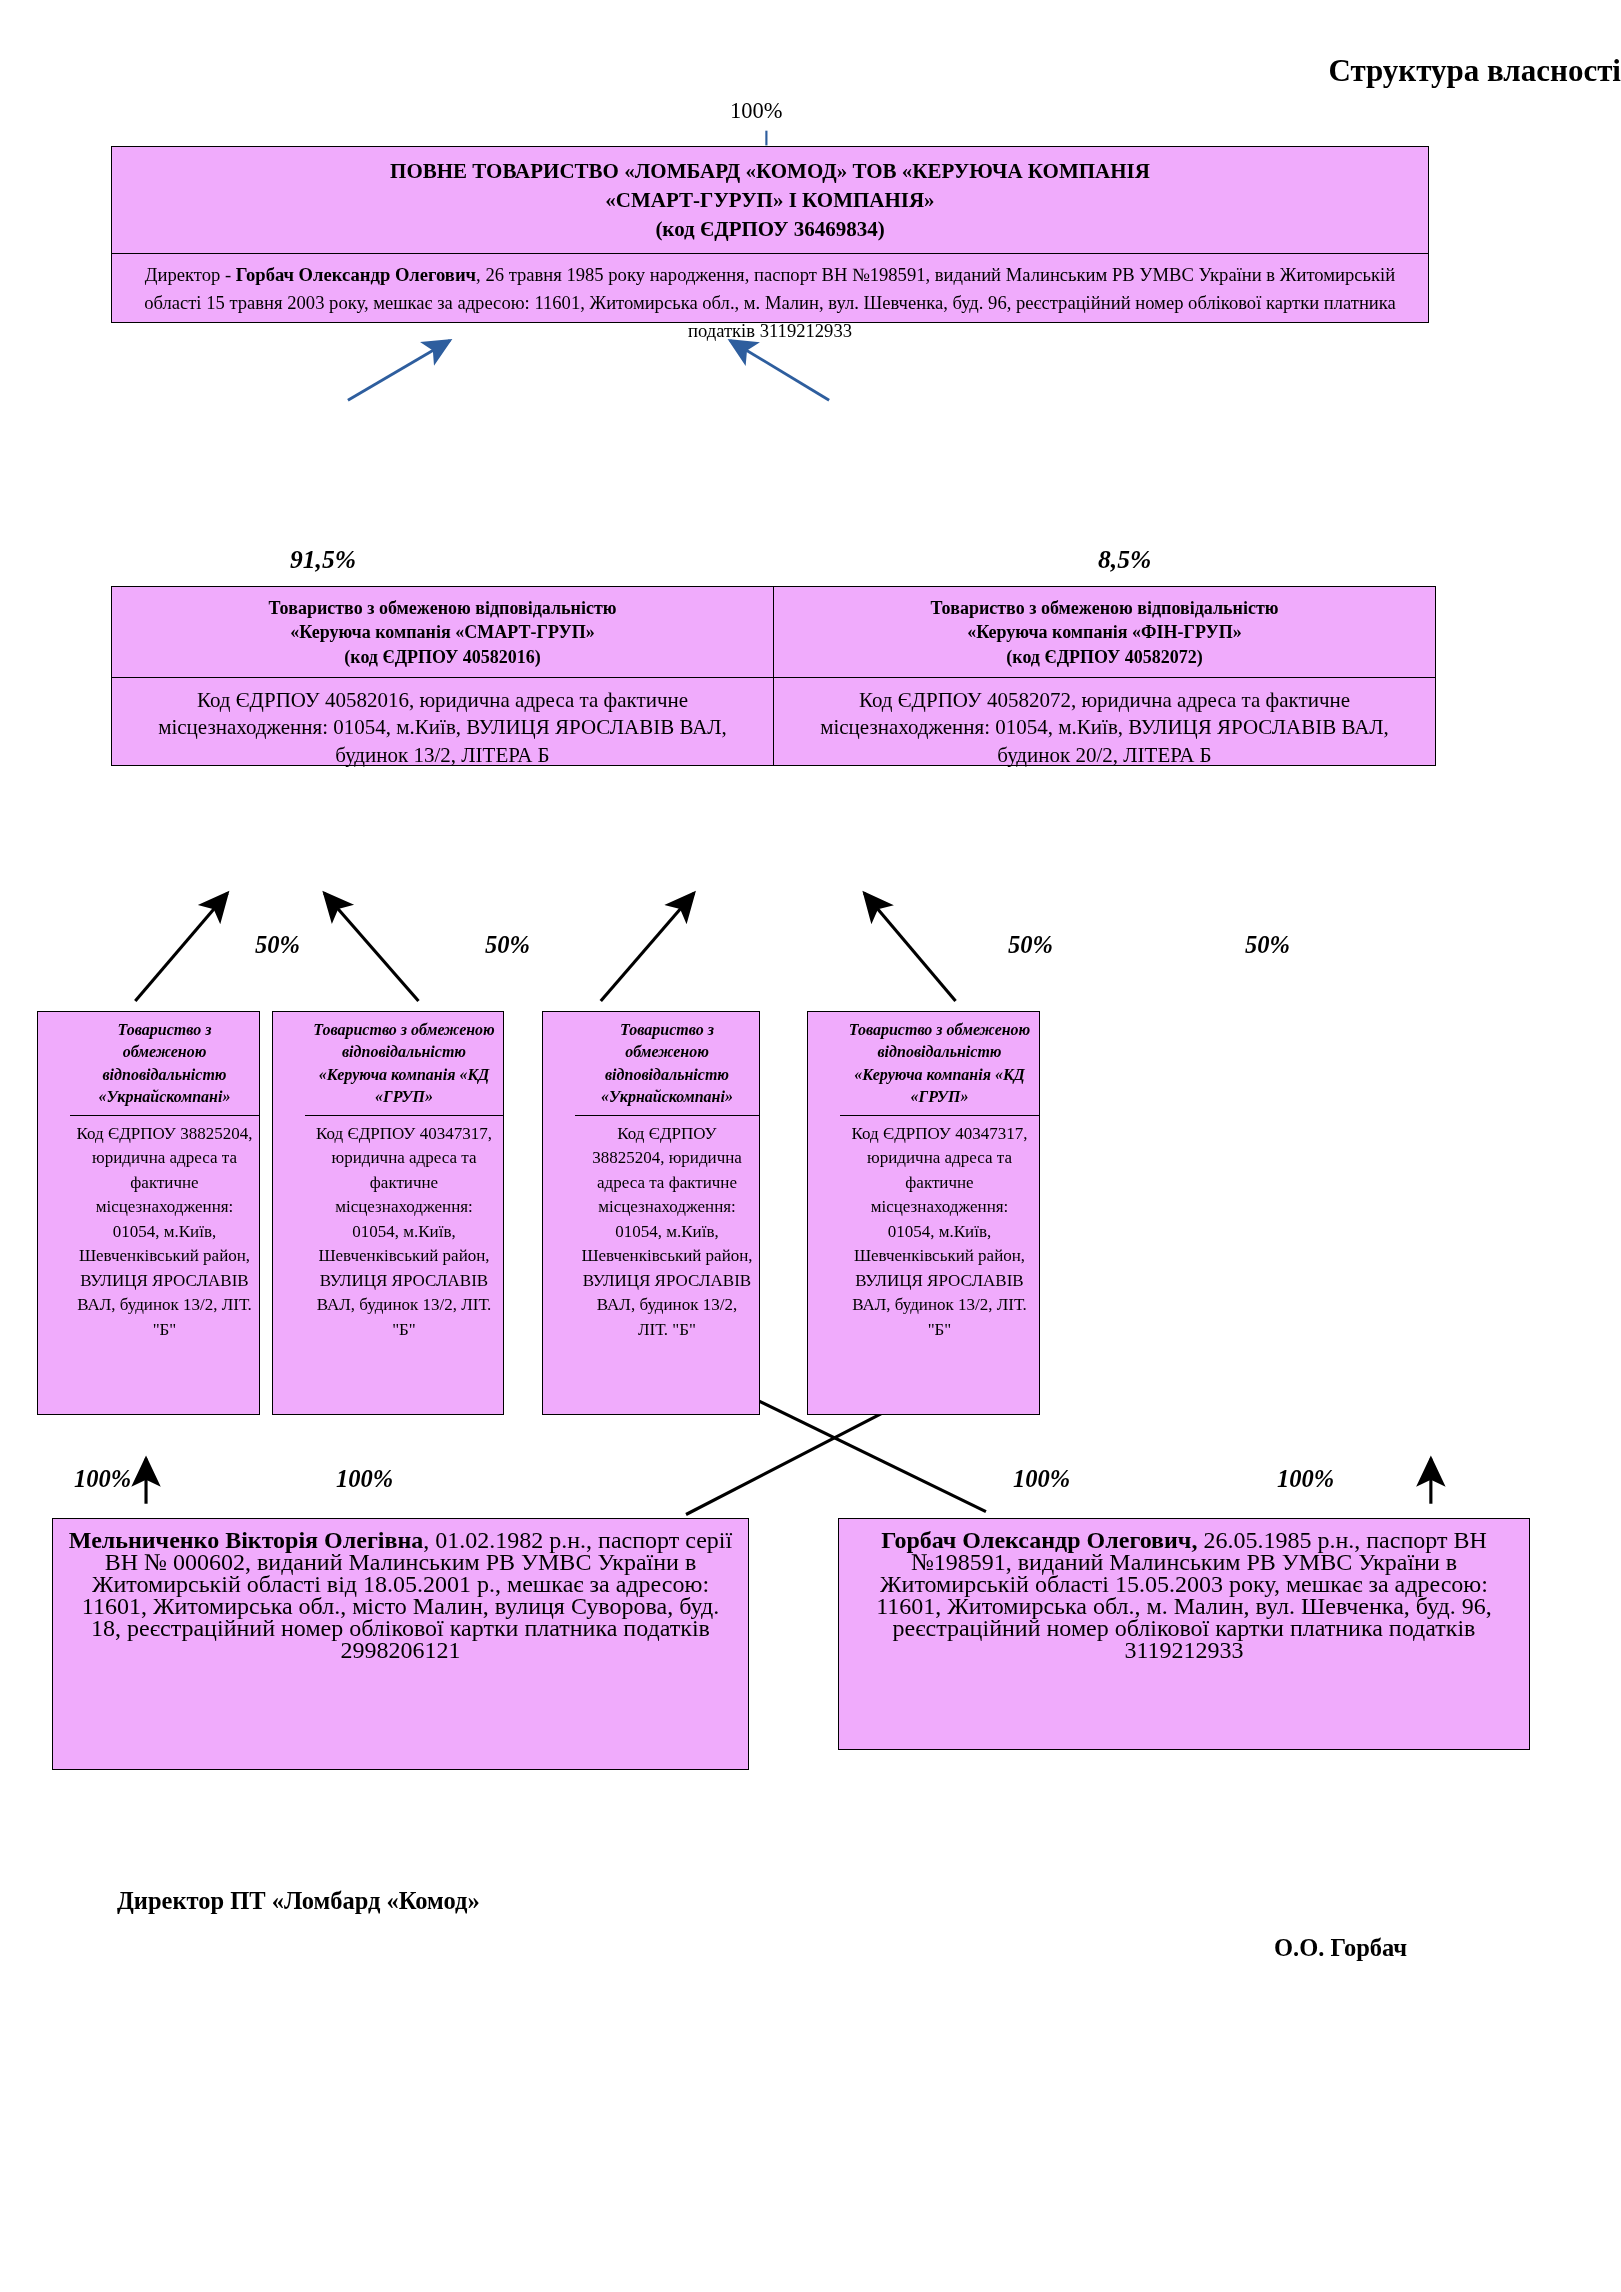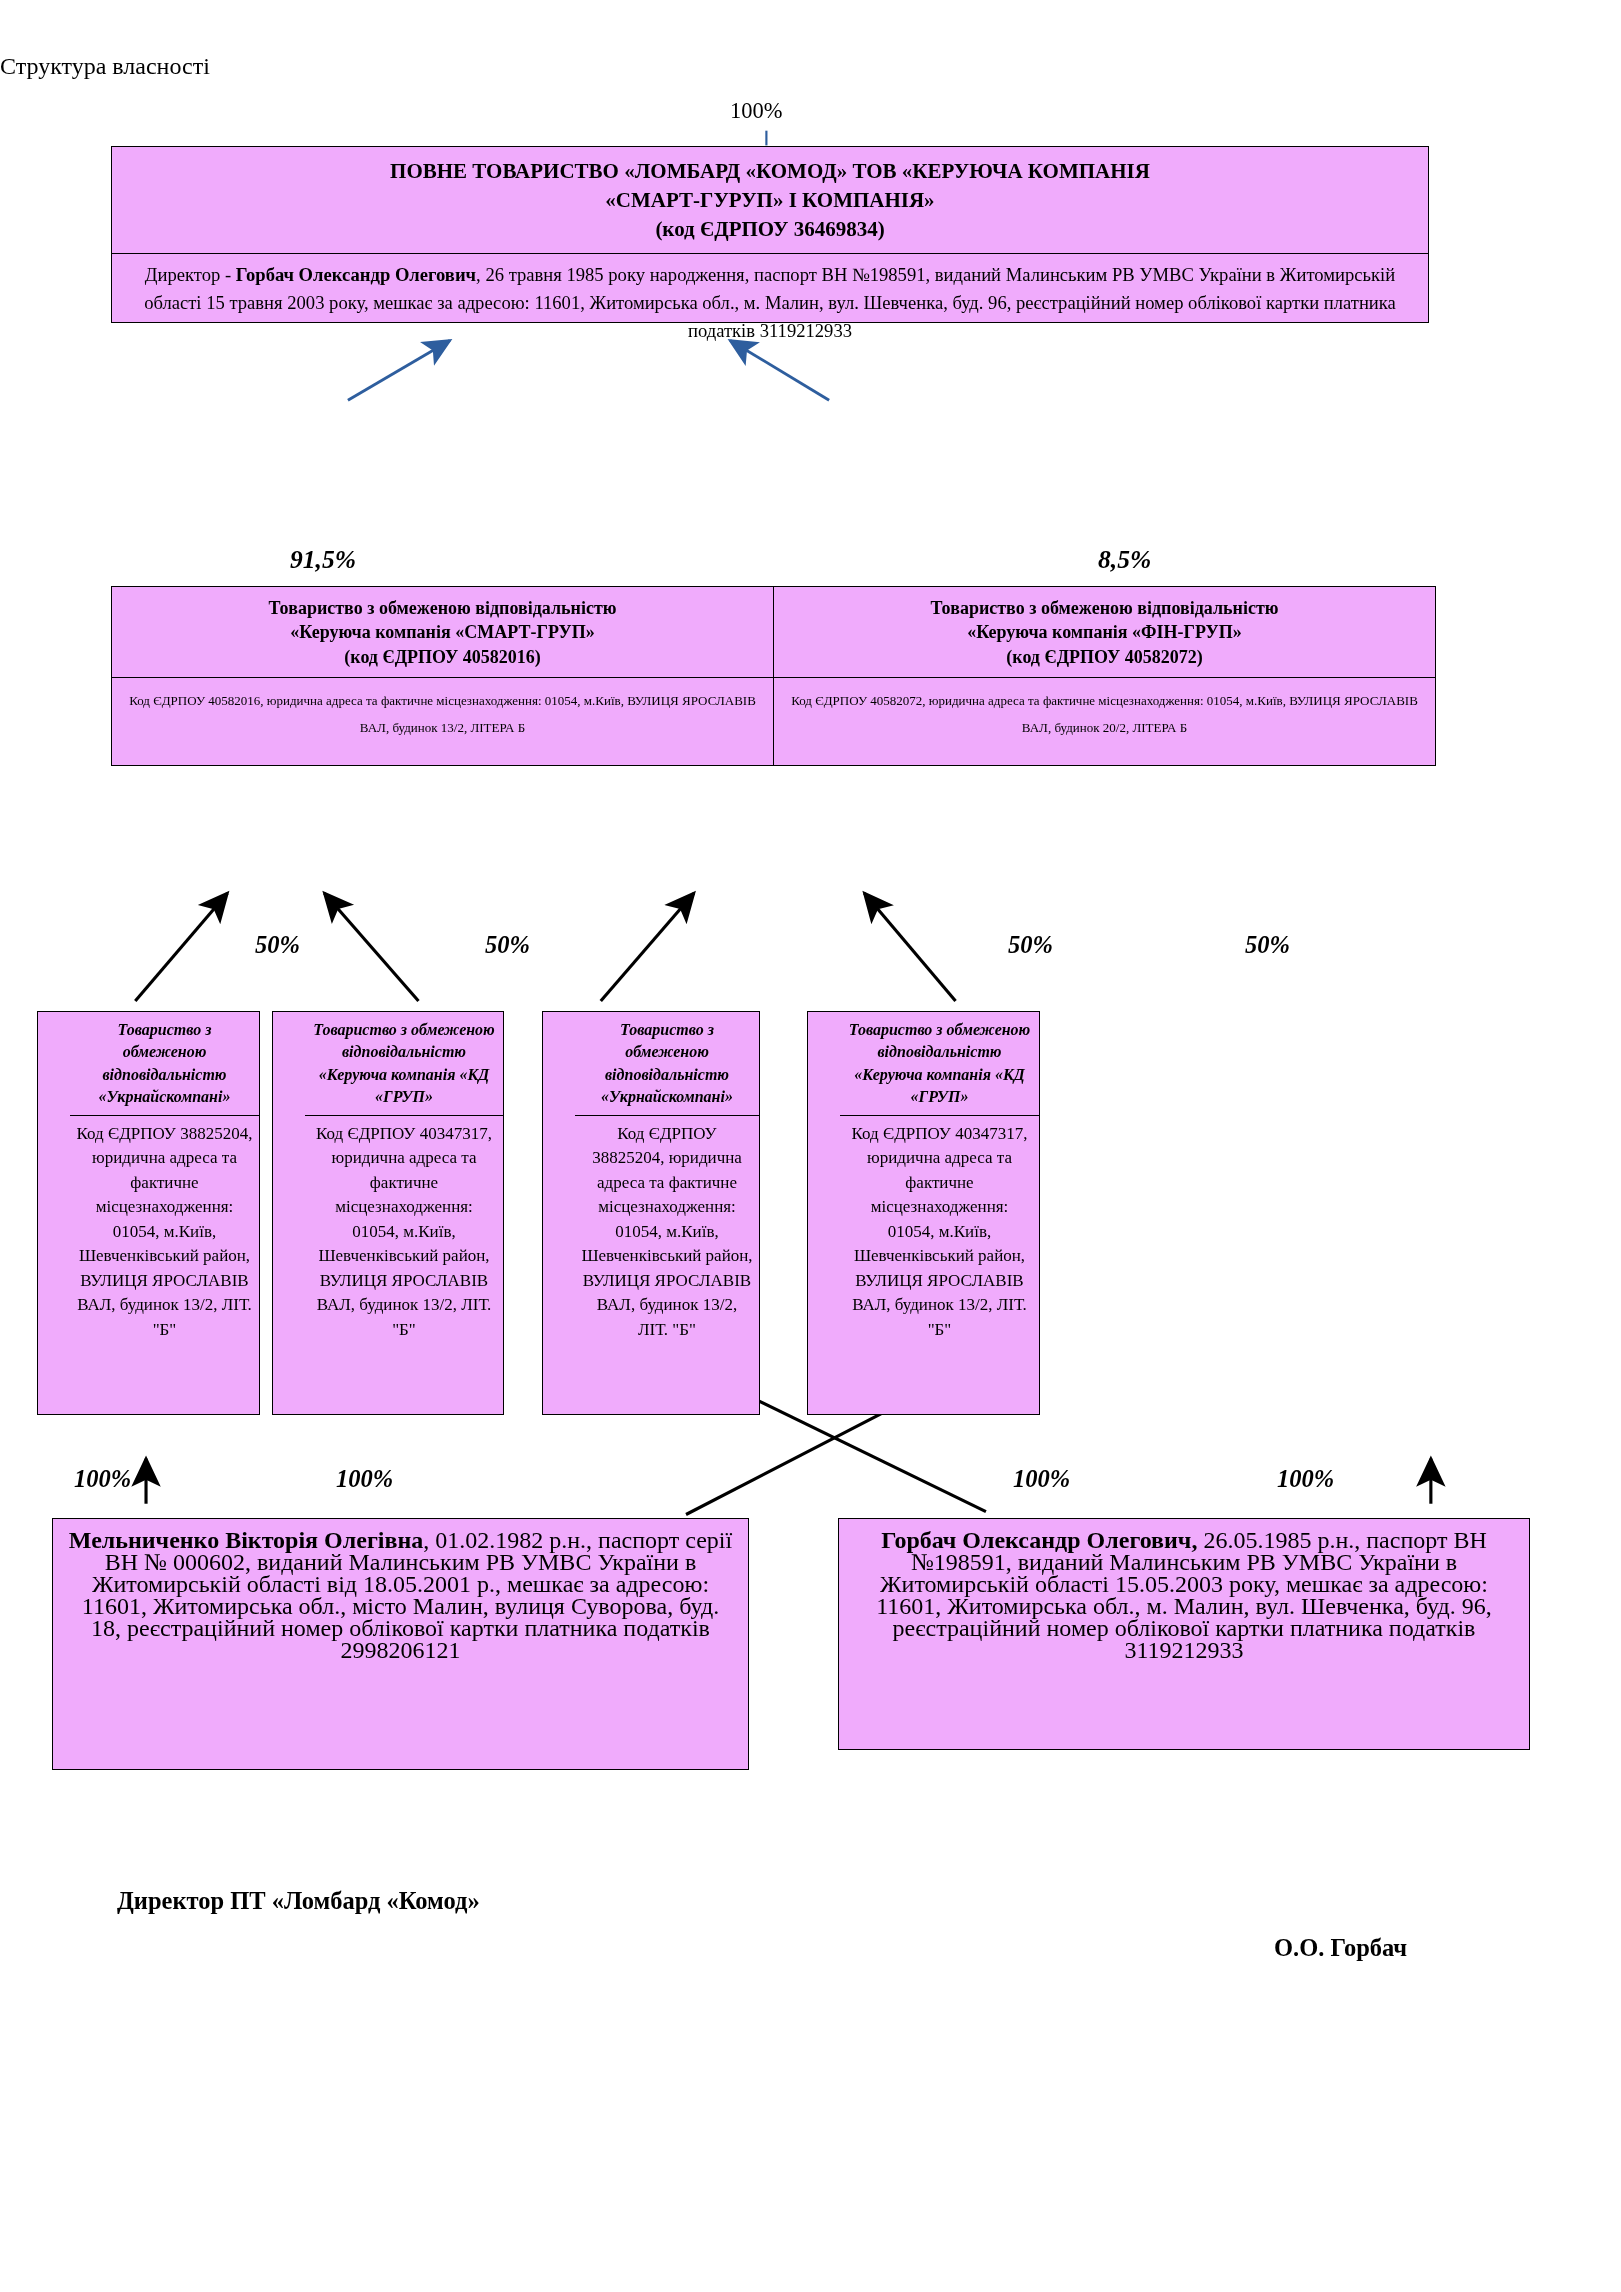--- a/index.html
+++ b/index.html
@@ -23,23 +23,23 @@
     width: 1621px;
     height: 2293px;
     pointer-events: none;
   }
 
   .doc-title {
     position: absolute;
     left: 0;
     top: 53px;
     width: 1621px;
-    text-align: left;
-    font-size: 24px;
-    font-weight: normal;
+    text-align: right;
+    font-size: 31px;
+    font-weight: bold;
   }
 
   .pct {
     position: absolute;
     font-style: italic;
     font-weight: bold;
     white-space: nowrap;
   }
   .pct-plain {
     position: absolute;
@@ -92,21 +92,21 @@
     height: 180px;
   }
   #mid-box-left { left: 111px; }
   #mid-box-right { left: 773px; }
   .mid-box .box-head {
     font-size: 18px;
     line-height: 24.5px;
     padding: 8.8px 9.8px 7.8px 9.8px;
   }
   .mid-box .box-body {
-    font-size: 13px;
+    font-size: 21px;
     line-height: 27.4px;
     padding: 8.8px 13.7px 5.9px 13.7px;
   }
 
   
   .leaf-box {
     top: 1011px;
     height: 404px;
     padding-left: 32px;
   }

